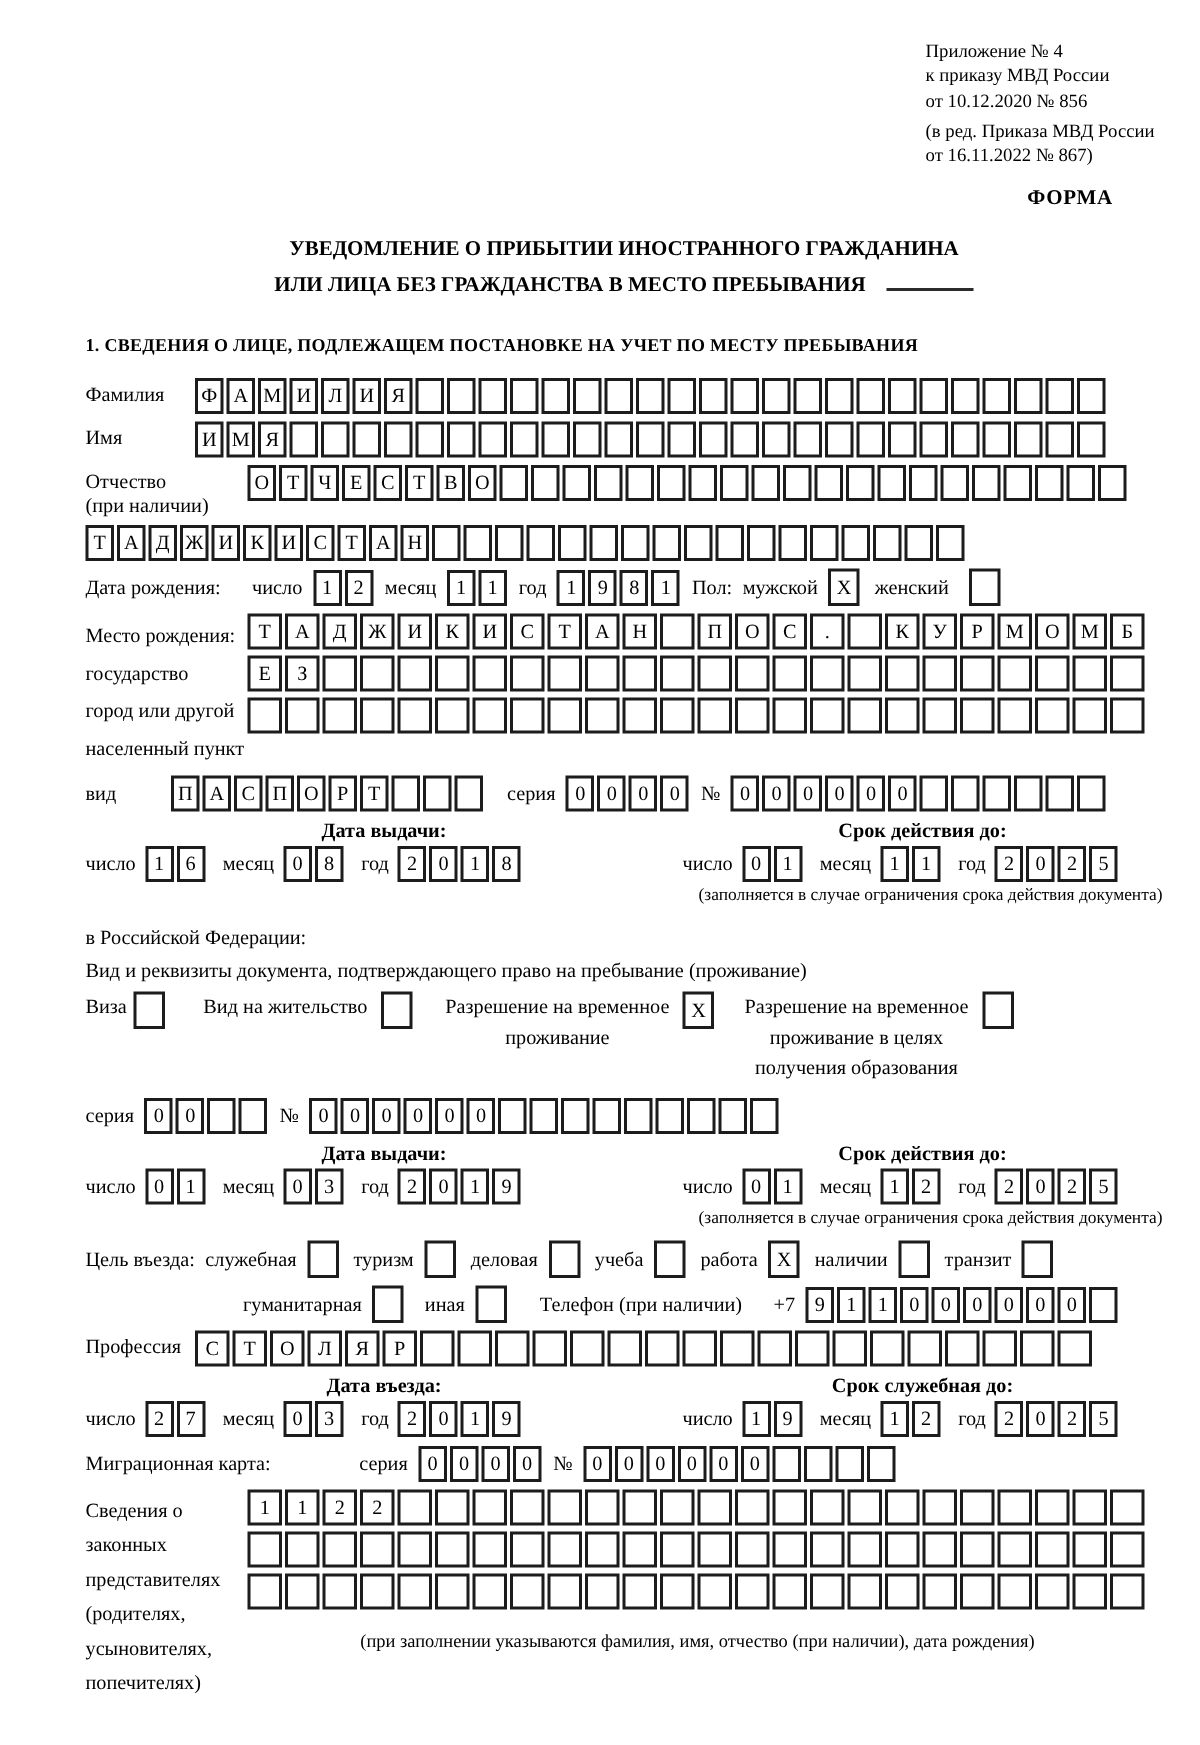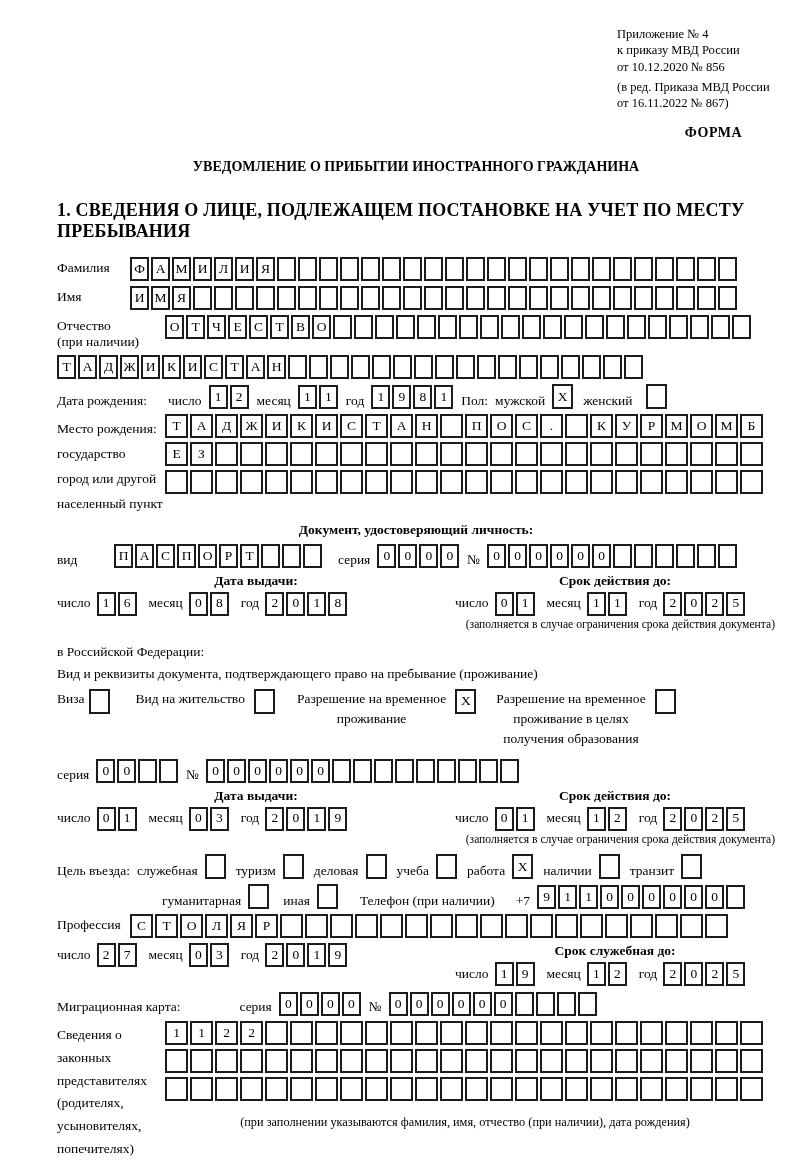--- a/index.html
+++ b/index.html
@@ -13,37 +13,37 @@
 
   
   .hdr{margin-left:560px;font-size:12.5px;line-height:1.3;}
   .hdr div{white-space:nowrap;}
   .hdr .gap{margin-top:4px;}
   .forma{font-weight:bold;text-align:right;padding-right:33px;margin-top:14px;font-size:14px;letter-spacing:.5px;}
 
   
   .title{font-weight:bold;text-align:center;font-size:14px;margin-top:14px;line-height:1.55;}
   .blank-line{display:inline-block;width:58px;border-bottom:2px solid #2b2b2b;height:1em;margin-left:14px;vertical-align:baseline;}
-  .section-title{font-weight:bold;font-size:18px;margin-top:22px;margin-bottom:14px;letter-spacing:.2px;}
+  .section-title{font-weight:bold;font-size:12px;margin-top:22px;margin-bottom:14px;letter-spacing:.2px;}
 
   
   .row{display:flex;align-items:flex-start;margin-bottom:5px;}
   .lbl{flex:none;padding-top:3px;}
   .w73{width:73px;}
   .w108{width:108px;}
   .cells{display:flex;flex:none;}
   .cell{flex:none;display:inline-flex;align-items:center;justify-content:center;
         width:15px;height:20px;border:2px solid #1c1c1c;margin-right:2px;
         font-size:13.5px;background:#fff;}
   .wide .cell{width:19px;}
   .box{flex:none;display:inline-flex;align-items:center;justify-content:center;
        width:17px;height:21px;border:2px solid #1c1c1c;font-size:13.5px;background:#fff;}
   .stack .cells{margin-bottom:4px;}
 
-  .inline-row{display:flex;align-items:flex-end;margin-bottom:5px;flex-wrap:nowrap;}
+  .inline-row{display:flex;align-items:center;margin-bottom:5px;flex-wrap:nowrap;}
   .inline-row .t{flex:none;margin-right:7px;white-space:nowrap;}
   .ml6{margin-left:6px;}.ml10{margin-left:10px;}.ml14{margin-left:14px;}.ml22{margin-left:22px;}
 
   
   .doc-heading{font-weight:bold;text-align:center;margin:2px 0 6px 0;}
 
   
   .dates{display:flex;margin-bottom:2px;justify-content:center;}
   .dates-left{width:398px;flex:none;}
   .dates-right{flex:1;}
@@ -73,20 +73,21 @@
     <div>Приложение № 4</div>
     <div>к приказу МВД России</div>
     <div>от 10.12.2020 № 856</div>
     <div class="gap">(в ред. Приказа МВД России</div>
     <div>от 16.11.2022 № 867)</div>
   </div>
   <div class="forma">ФОРМА</div>
 
   <div class="title">
     <div>УВЕДОМЛЕНИЕ О ПРИБЫТИИ ИНОСТРАННОГО ГРАЖДАНИНА</div>
+    <div><span>ИЛИ ЛИЦА БЕЗ ГРАЖДАНСТВА В МЕСТО ПРЕБЫВАНИЯ</span><span class="blank-line"></span></div>
   </div>
 
   <div class="section-title">1. СВЕДЕНИЯ О ЛИЦЕ, ПОДЛЕЖАЩЕМ ПОСТАНОВКЕ НА УЧЕТ ПО МЕСТУ ПРЕБЫВАНИЯ</div>
 
   <div class="row">
     <div class="lbl w73">Фамилия</div>
     <div class="cells">
         <span class="cell">Ф</span>
         <span class="cell">А</span>
         <span class="cell">М</span>
@@ -332,21 +333,20 @@
           <span class="cell"></span>
           <span class="cell"></span>
           <span class="cell"></span>
           <span class="cell"></span>
           <span class="cell"></span>
           <span class="cell"></span>
         </div>
     </div>
   </div>
 
-  <div class="doc-heading">Документ, удостоверяющий личность:</div>
 
   <div class="inline-row">
     <span class="t" style="width:50px;">вид</span>
     <span class="cells">
         <span class="cell">П</span>
         <span class="cell">А</span>
         <span class="cell">С</span>
         <span class="cell">П</span>
         <span class="cell">О</span>
         <span class="cell">Р</span>
@@ -598,20 +598,21 @@
         <span class="cell"></span>
         <span class="cell"></span>
         <span class="cell"></span>
         <span class="cell"></span>
         <span class="cell"></span>
       </div>
   </div>
 
   <div class="dates">
     <div class="dates-left">
+      <div class="dgroup-title">Дата въезда:</div>
       <div class="dcells">
         <span class="dlabel">число</span>
         <span class="cells">
             <span class="cell">2</span>
             <span class="cell">7</span>
           </span>
         <span class="dlabel mid">месяц</span>
         <span class="cells">
             <span class="cell">0</span>
             <span class="cell">3</span>

